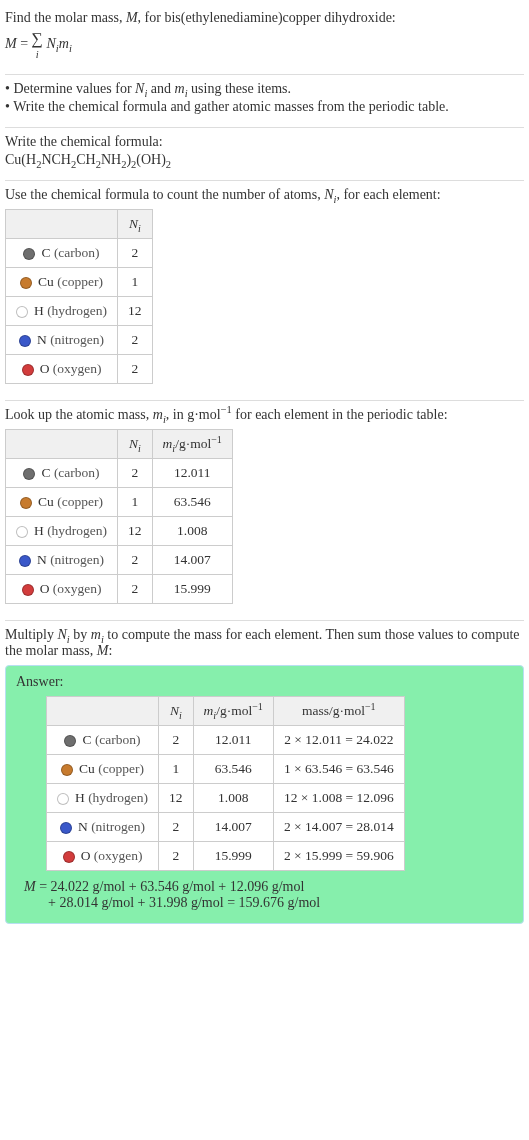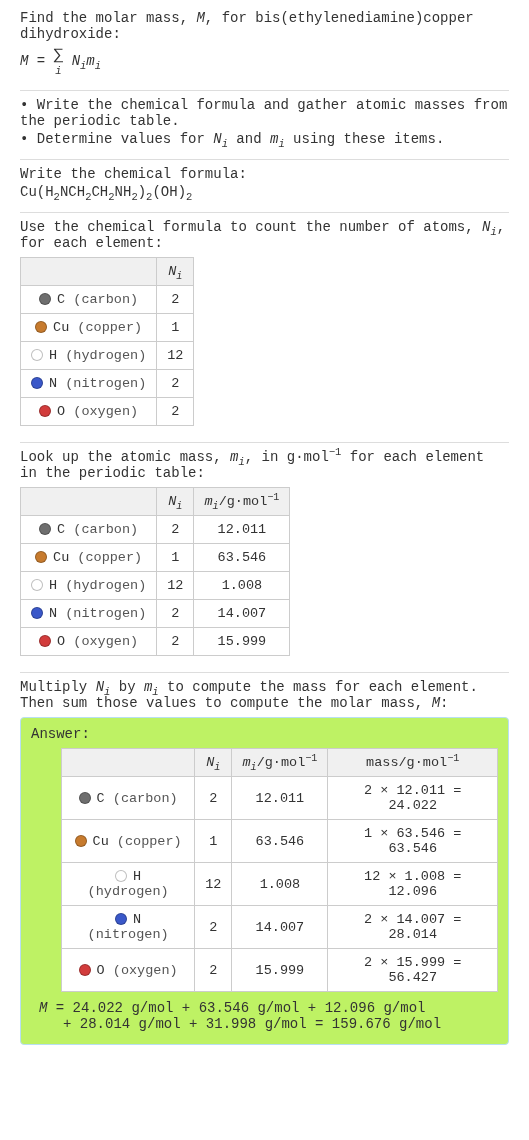--- a/index.html
+++ b/index.html
@@ -5,22 +5,21 @@
   body {
     margin: 0;
     padding: 0;
     font-family: Georgia, 'Times New Roman', serif;
     font-size: 14px;
     color: #333;
     background: #fff;
     width: 529px;
   }
   .content {
-    padding: 4px 20px;
-    font-family: Liberation Mono, monospace;
+    padding: 4px 5px;
   }
   .section {
     padding: 4px 0 10px 0;
     border-bottom: 1px solid #ddd;
   }
   .section.noline {
     border-bottom: none;
   }
   .line {
     margin: 2px 0;
@@ -52,21 +51,21 @@
     border: 1px solid rgba(0,0,0,0.25);
   }
   .elname {
     color: #555;
   }
   .elsym {
     color: #333;
     margin-left: 2px;
   }
   .answer-box {
-    background: #bef264;
+    background: #86efac;
     border: 1px solid #b8dff2;
     border-radius: 4px;
     padding: 8px 10px 12px 10px;
     margin: 6px 0;
   }
   .answer-title {
     margin-bottom: 6px;
   }
   .answer-box table th, .answer-box table td {
     background: #fff;
@@ -99,24 +98,24 @@
     <div class="line">
       <span>Find the molar mass, </span><span class="ital">M</span><span>, for bis(ethylenediamine)copper dihydroxide:</span>
     </div>
     <div class="line">
       <span class="ital">M</span><span> = </span><span style="display:inline-block; text-align:center; vertical-align:middle;"><span class="sigma">∑</span><br><span class="ital" style="font-size:0.75em;">i</span></span>
       <span> <span class="ital">N</span><sub class="ital">i</sub><span class="ital">m</span><sub class="ital">i</sub></span>
     </div>
   </div>
 
   <div class="section">
+    <div class="line">
+      <span>• Determine values for </span><span class="ital">N<sub>i</sub></span><span> and </span><span class="ital">m<sub>i</sub></span><span> using these items.</span>
+    </div>
     <div class="line">• Write the chemical formula and gather atomic masses from the periodic table.</div>
-    <div class="line">
-      <span>• Determine values for </span><span class="ital">N<sub>i</sub></span><span> and </span><span class="ital">m<sub>i</sub></span><span> using these items.</span>
-    </div>
   </div>
 
   <div class="section">
     <div class="line">Write the chemical formula:</div>
     <div class="line" style="margin-top:0;">
       <span>Cu(H</span><sub>2</sub><span>NCH</span><sub>2</sub><span>CH</span><sub>2</sub><span>NH</span><sub>2</sub><span>)</span><sub>2</sub><span>(OH)</span><sub>2</sub>
     </div>
   </div>
 
   <div class="section">
@@ -235,21 +234,21 @@
             <tr>
               <td><span class="dot" style="background:#3a58c9;"></span><span class="elsym">N</span> <span class="elname">(nitrogen)</span></td>
               <td class="center">2</td>
               <td>14.007</td>
               <td class="center">2 × 14.007 = 28.014</td>
             </tr>
             <tr>
               <td><span class="dot" style="background:#d23c3c;"></span><span class="elsym">O</span> <span class="elname">(oxygen)</span></td>
               <td class="center">2</td>
               <td>15.999</td>
-              <td class="center">2 × 15.999 = 56.427</td>
+              <td class="center">2 × 15.999 = 59.906</td>
             </tr>
           </tbody>
       </table>
       <div class="formula-line">
         <span class="ital">M</span> <span>= 24.022 g/mol + 63.546 g/mol + 12.096 g/mol</span><br>
         <span>+ 28.014 g/mol + 31.998 g/mol = 159.676 g/mol</span>
       </div>
     </div>
   </div>
 

